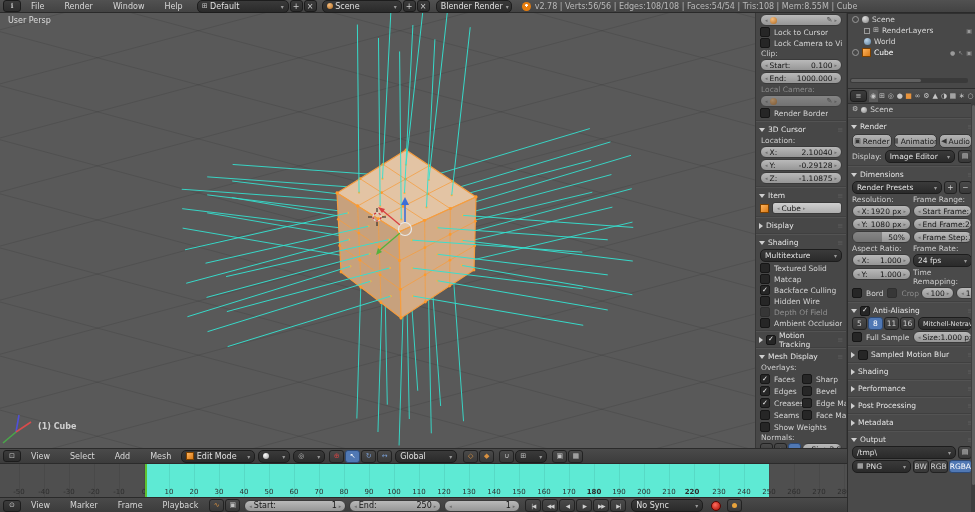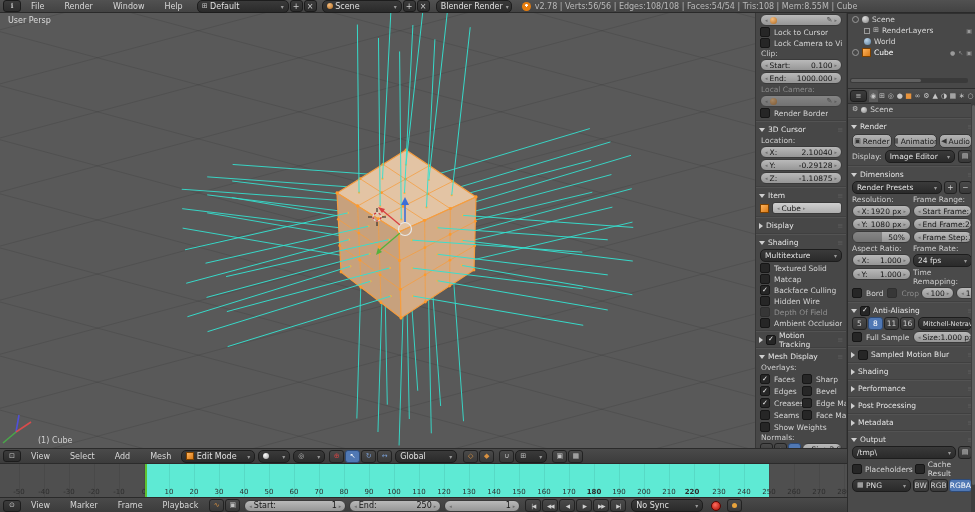--- a/index.html
+++ b/index.html
@@ -44,21 +44,21 @@
   .icn{color:#c2c2c2;font-size:7px;line-height:9px;flex:none;}
   
   #topbar{left:0;top:0;width:975px;height:12px;background:linear-gradient(#515151,#434343);
       border-bottom:1px solid #2a2a2a;display:flex;align-items:center;z-index:5;}
   .hbtn{background:linear-gradient(#3c3c3c,#2d2d2d);border:1px solid #1c1c1c;color:#cfcfcf;border-radius:3px;
       height:10px;display:flex;align-items:center;justify-content:center;margin-left:1px;}
   #blogo{width:9px;height:9px;border-radius:50%;background:radial-gradient(circle at 50% 38%,#fff 0 18%,#e87d0d 20%);margin:0 4px 0 10px;flex:none;}
   
   #viewport{left:0;top:12px;width:847px;height:436px;background:#595959;overflow:hidden;}
   #vp-label{left:8px;top:4px;color:#dcdcdc;}
-  #obj-label{left:38px;top:424px;color:#d0d0d0;}
+  #obj-label{left:38px;top:410px;color:#d0d0d0;font-weight:bold;}
   
   #npanel{left:755px;top:12px;width:90px;height:436px;background:#474747;border-left:1px solid #383838;overflow:hidden;font-size:7.5px;}
   #npanel-scroll{left:846px;top:12px;width:6px;height:436px;background:#3c3c3c;}
   #npanel-scroll i{position:absolute;left:1px;right:1px;top:2px;height:300px;background:#5f5f5f;border-radius:3px;}
   .nf{margin:1px 4px;}
   .grid2{display:grid;grid-template-columns:42px 1fr;margin:0 4px;}
   
   #rightcol{left:847px;top:0;width:128px;height:512px;background:#4a4a4a;border-left:1px solid #2c2c2c;font-size:7.5px;}
   #outliner{position:absolute;left:0;top:0;width:128px;height:88px;background:#484848;}
   #outliner-head{display:flex;align-items:center;height:13px;background:linear-gradient(#4e4e4e,#404040);border-bottom:1px solid #303030;padding:0 2px;gap:2px;}
@@ -758,30 +758,20 @@
         </div>
       <div style="display:flex;align-items:center;gap:2px;margin:1px 4px;">
         <div class="dd" style="flex:1;">
             <span>/tmp\</span>
           </div>
         <div class="dbtn" style="width:12px;height:11px;">
             <span class="icn">▤</span>
           </div>
       </div>
       <div class="prow2">
-        <div style="display:flex;gap:3px;align-items:center;">
-            <span class="cb"></span>
-            <span>Placeholders</span>
-          </div>
-        <div style="display:flex;gap:3px;align-items:center;">
-            <span class="cb"></span>
-            <span>Cache Result</span>
-          </div>
-      </div>
-      <div class="prow2">
         <div class="dd"><span class="icn">▦</span>&nbsp;<span>PNG</span></div>
         <div style="display:flex;gap:1px;">
           <div class="dbtn" style="flex:1;height:11px;">
               <span>BW</span>
             </div>
           <div class="dbtn" style="flex:1;height:11px;">
               <span>RGB</span>
             </div>
           <div class="dbtn blue" style="flex:1.2;height:11px;">
               <span>RGBA</span>

